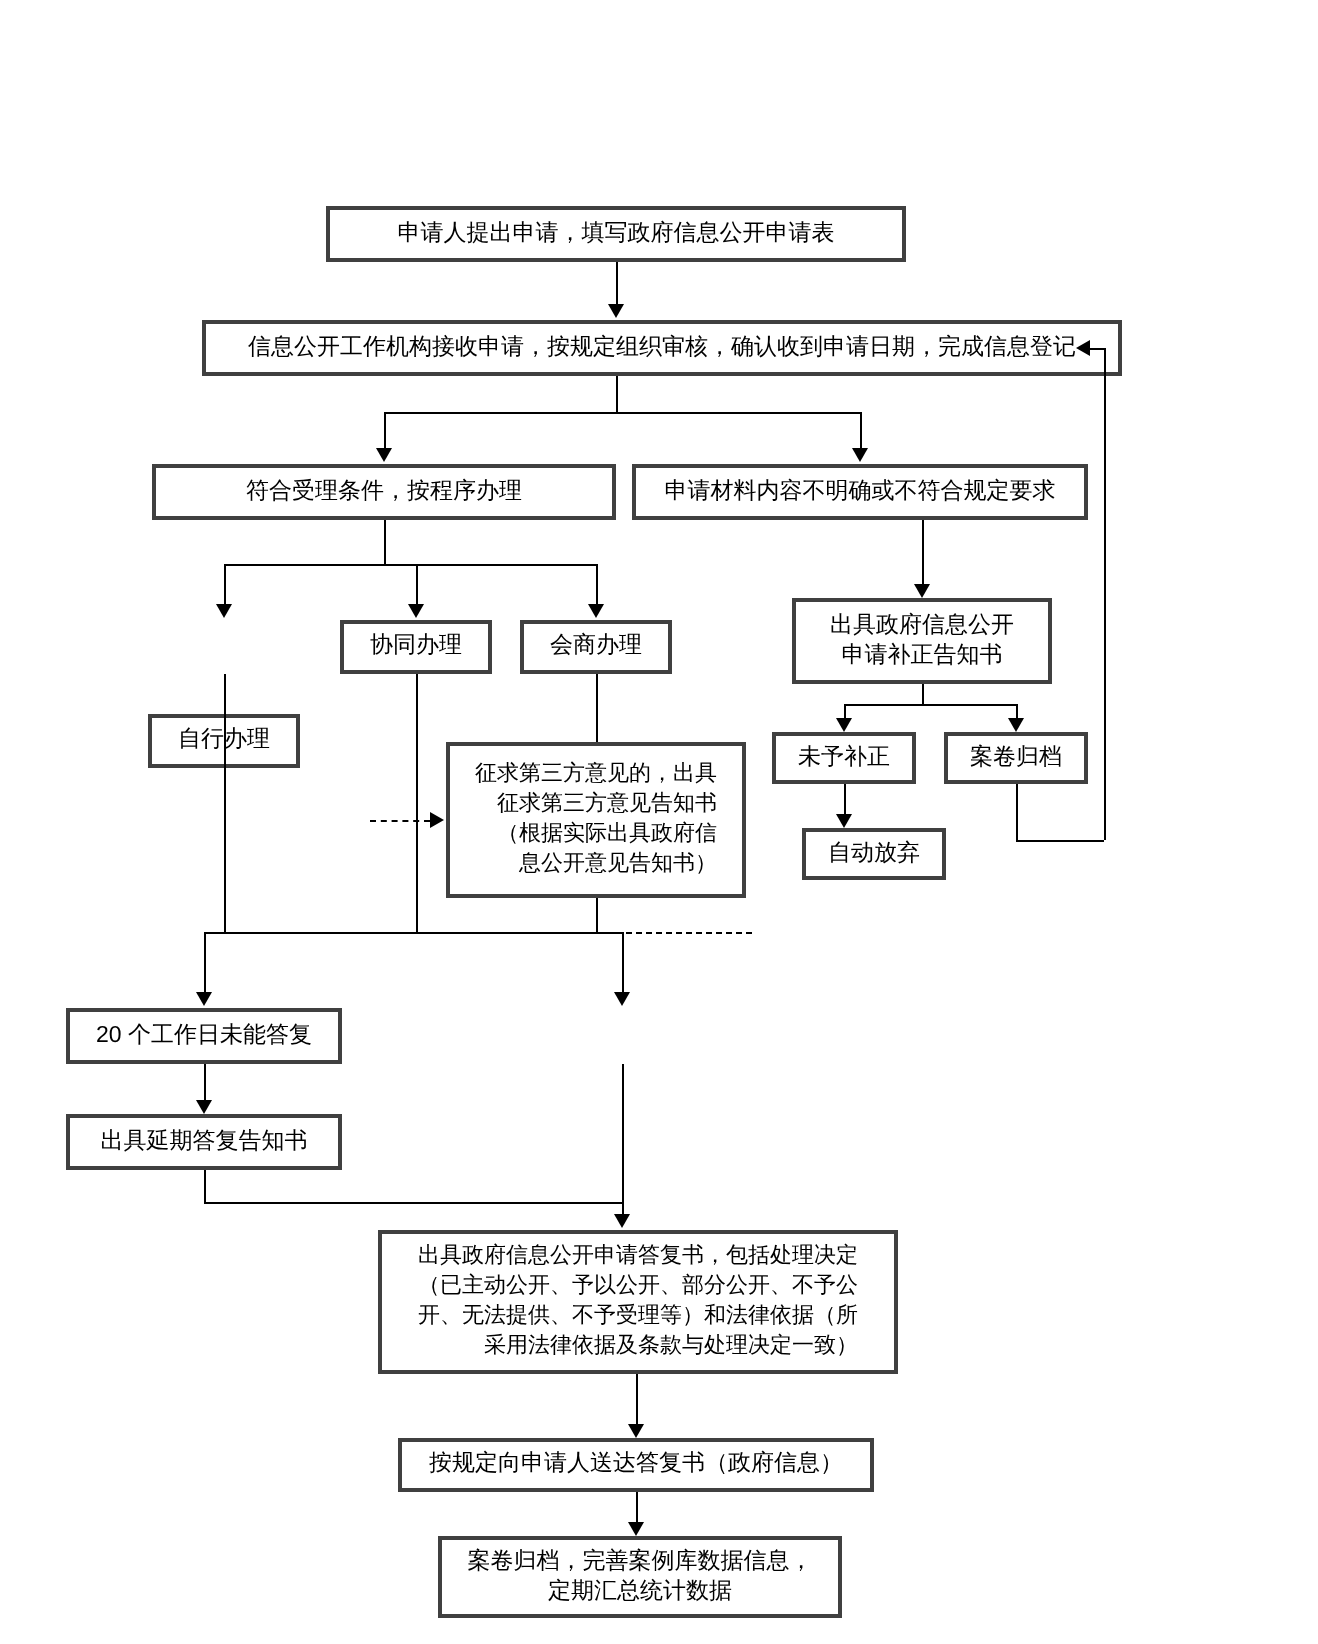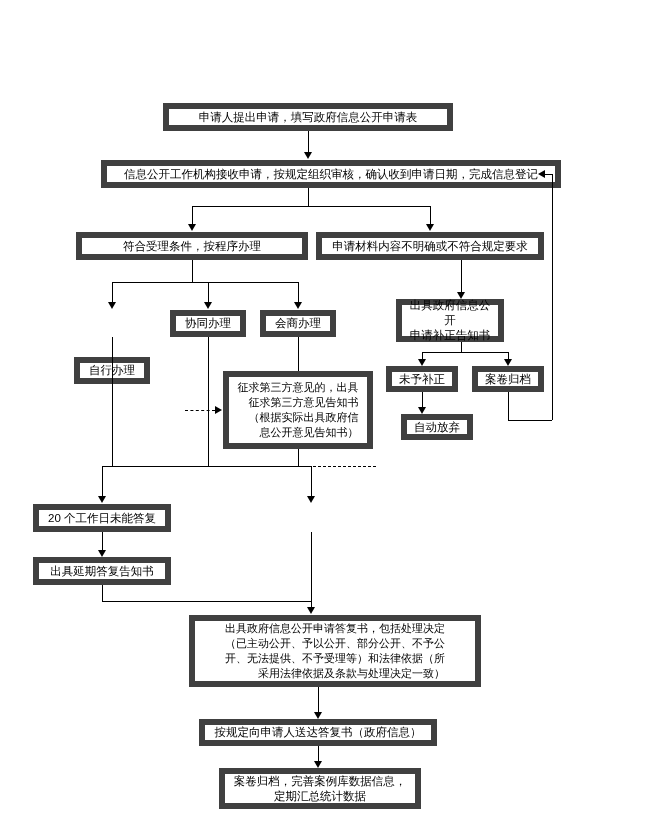--- a/index.html
+++ b/index.html
@@ -26,21 +26,21 @@
     width: 659px;
     text-align: center;
     font-family: "Liberation Serif", serif;
     font-size: 25px;
     font-weight: bold;
     letter-spacing: 1px;
   }
   .node {
     position: absolute;
     box-sizing: border-box;
-    border: 6px solid #404040;
+    border: 2px solid #404040;
     background: #ffffff;
     display: flex;
     align-items: center;
     justify-content: center;
     text-align: center;
     font-size: 11.5px;
     line-height: 15px;
     padding: 2px 4px;
     white-space: pre-line;
   }
@@ -90,40 +90,40 @@
   <div class="node" style="left:76px; top:232px; width:232px; height:28px;">符合受理条件，按程序办理</div>
 
   <div class="node" style="left:316px; top:232px; width:228px; height:28px;">申请材料内容不明确或不符合规定要求</div>
 
   <div class="node" style="left:74px; top:310px; width:76px; height:27px;margin-top:47px;">自行办理</div>
 
   <div class="node" style="left:170px; top:310px; width:76px; height:27px;">协同办理</div>
 
   <div class="node" style="left:260px; top:310px; width:76px; height:27px;">会商办理</div>
 
-  <div class="node" style="left:396px; top:299px; width:108px; height:43px;">出具政府信息公开
+  <div class="node" style="left:396px; top:299px; width:130px; height:43px;">出具政府信息公开
 申请补正告知书</div>
 
   <div class="node" style="left:386px; top:366px; width:72px; height:26px;">未予补正</div>
 
   <div class="node" style="left:472px; top:366px; width:72px; height:26px;">案卷归档</div>
 
   <div class="node" style="left:386px; top:414px; width:72px; height:26px;margin-left:15px;">自动放弃</div>
 
   <div class="node small" style="left:223px; top:371px; width:150px; height:78px;">征求第三方意见的，出具
 征求第三方意见告知书
 （根据实际出具政府信
 息公开意见告知书）</div>
 
   <div class="node" style="left:33px; top:504px; width:138px; height:28px;">20 个工作日未能答复</div>
 
 
   <div class="node" style="left:33px; top:557px; width:138px; height:28px;">出具延期答复告知书</div>
 
-  <div class="node small" style="left:189px; top:615px; width:292px; height:72px;">出具政府信息公开申请答复书，包括处理决定
+  <div class="node small" style="left:189px; top:615px; width:260px; height:72px;">出具政府信息公开申请答复书，包括处理决定
 （已主动公开、予以公开、部分公开、不予公
 开、无法提供、不予受理等）和法律依据（所
 采用法律依据及条款与处理决定一致）</div>
 
   <div class="node" style="left:199px; top:719px; width:238px; height:27px;">按规定向申请人送达答复书（政府信息）</div>
 
   <div class="node" style="left:219px; top:768px; width:202px; height:41px;">案卷归档，完善案例库数据信息，
 定期汇总统计数据</div>
 
   <div class="line v" style="left:308px; top:131px; height:22px;"></div>

